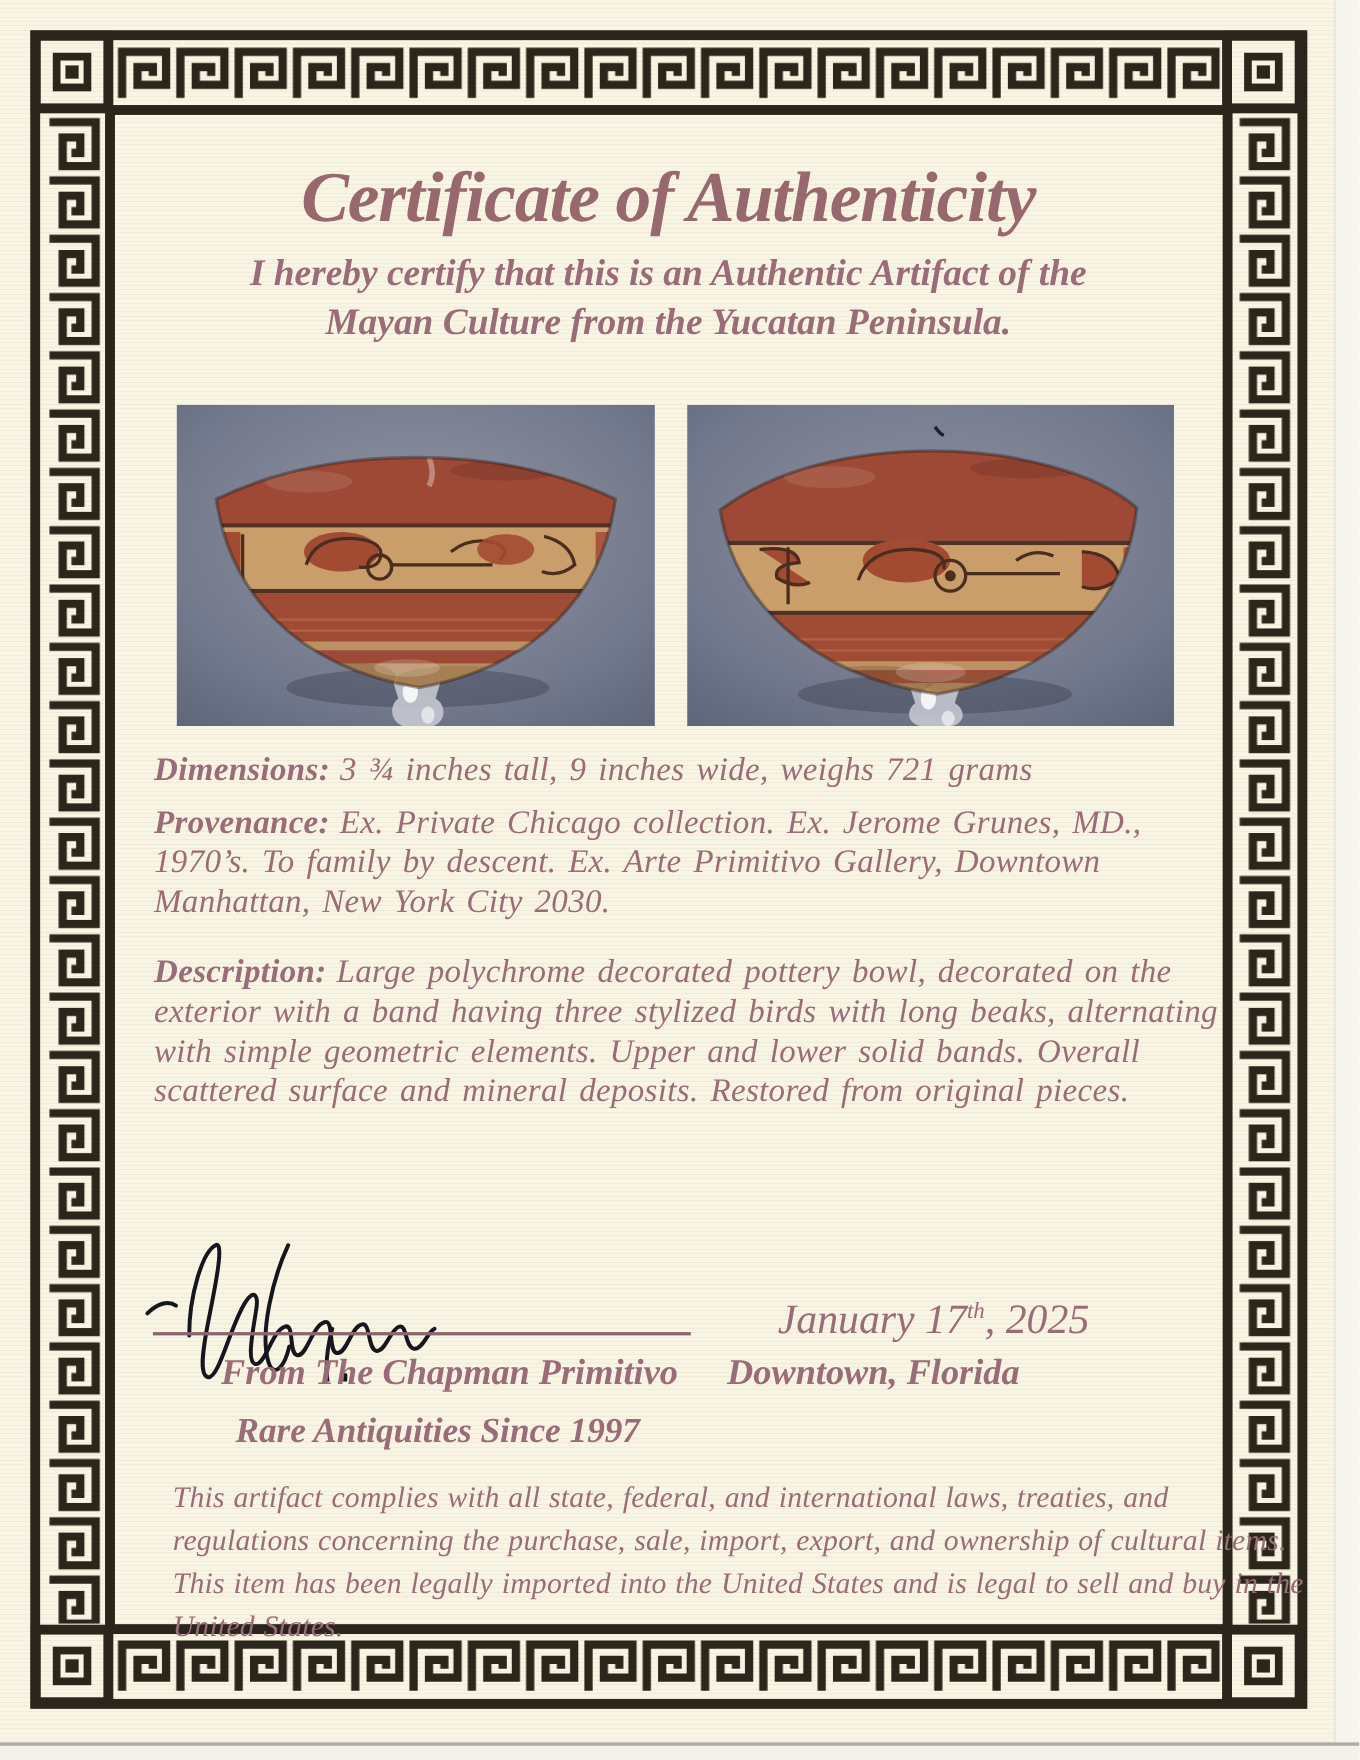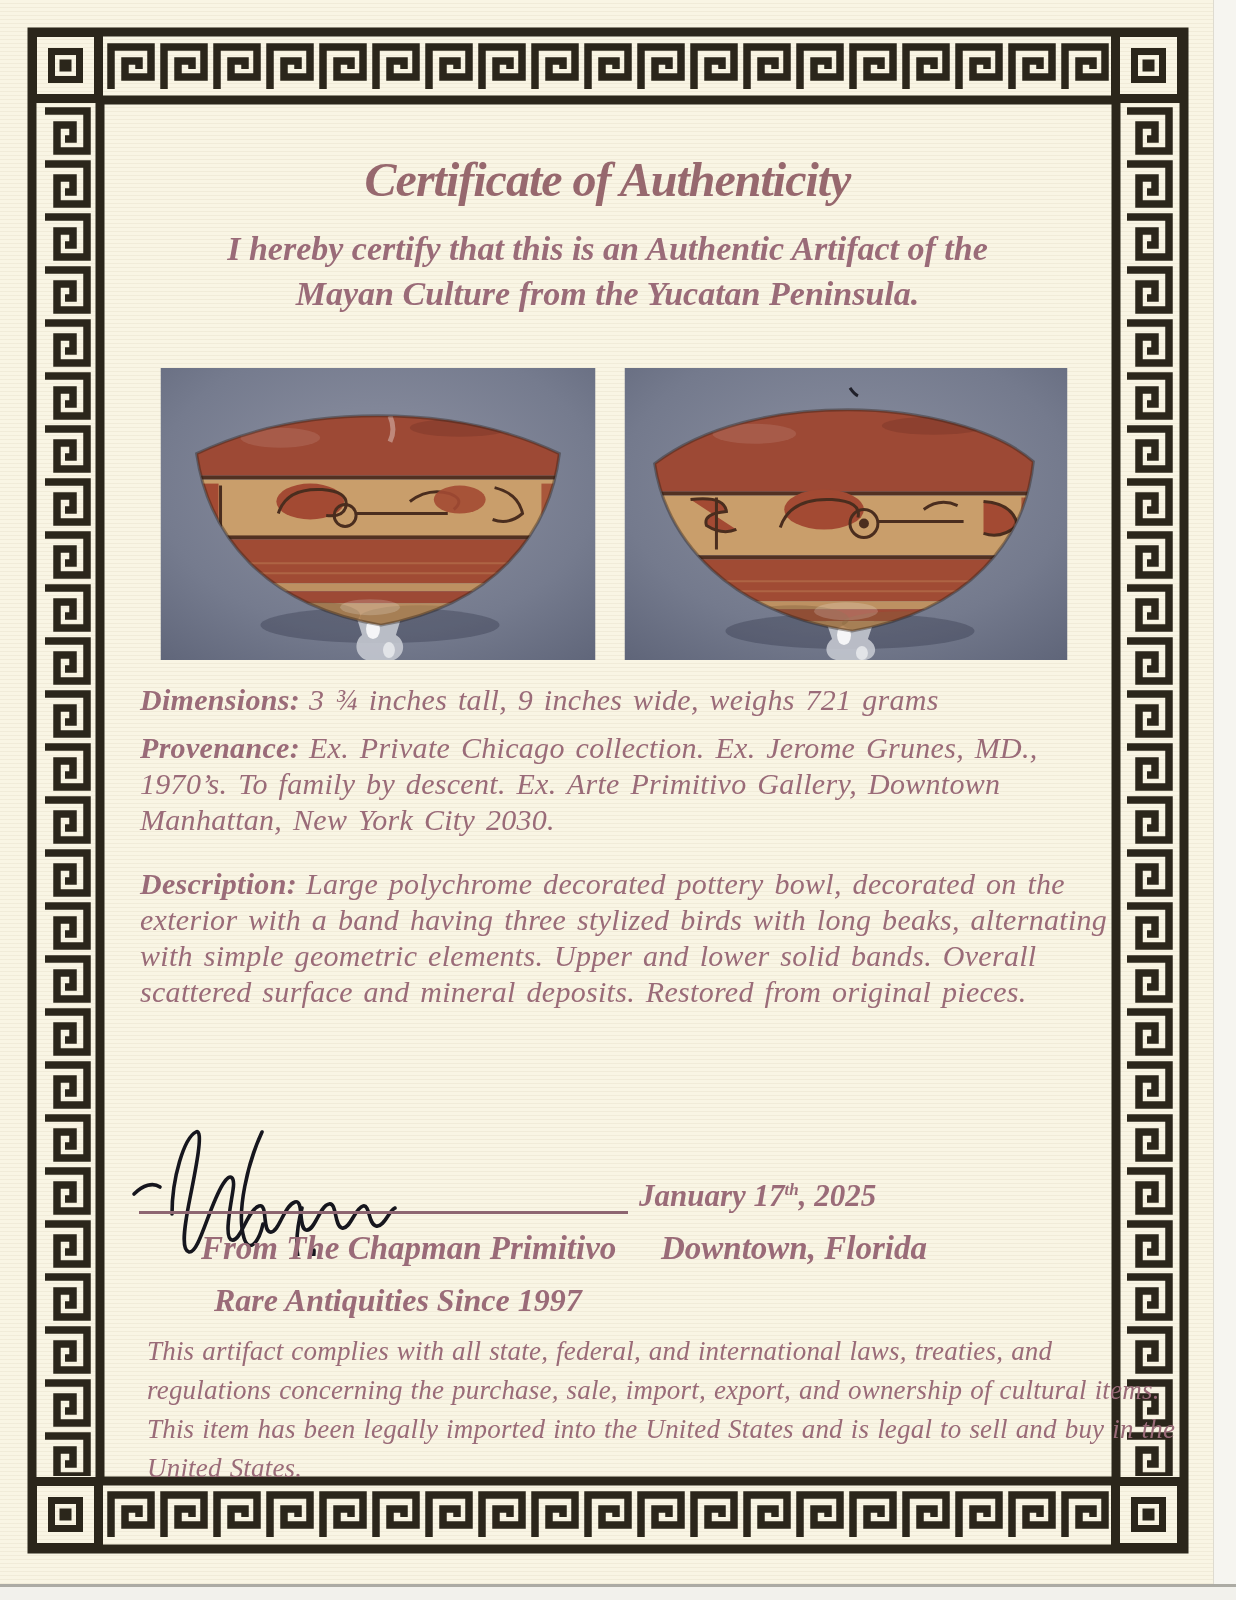--- a/index.html
+++ b/index.html
@@ -9,46 +9,46 @@
     background-image:repeating-linear-gradient(0deg,
       rgba(186,172,140,.13) 0px, rgba(186,172,140,.13) 1px,
       transparent 1px, transparent 4px);
     font-family:"Liberation Serif","DejaVu Serif",serif;
     font-style:italic;
     color:#9a6b78;
   }
   .border-svg{position:absolute;left:0;top:0;}
   .title{
     position:absolute;left:0;top:130px;width:1215px;margin:0;
-    text-align:center;font-size:48px;line-height:100px;font-weight:bold;
+    text-align:center;font-size:65px;line-height:100px;font-weight:bold;
     letter-spacing:-1px;color:#97686e;
   }
   .statement{
     position:absolute;left:0;top:226px;width:1215px;
     text-align:center;font-size:34px;line-height:45px;font-weight:bold;
     color:#9a6b78;
   }
   .photo{position:absolute;top:368px;height:292px;}
   .photo-left{left:160px;width:436px;}
   .photo-right{left:624px;width:444px;}
   .photo svg{display:block;width:100%;height:100%;}
   .sect{
     position:absolute;left:140px;width:992px;margin:0;
     font-size:30px;line-height:36px;letter-spacing:.3px;word-spacing:3px;
   }
   .sect .lbl{font-weight:bold;margin-right:9px;}
   .sig-svg{position:absolute;left:126px;top:1108px;width:430px;height:148px;}
   .sig-line{position:absolute;left:139px;top:1211px;width:489px;height:3px;background:#8d6570;}
-  .date-line{position:absolute;left:639px;top:1178px;font-size:31px;font-weight:bold;white-space:nowrap;}
+  .date-line{position:absolute;left:707px;top:1178px;font-size:38px;font-weight:normal;white-space:nowrap;}
   .date-line .sup{font-size:0.55em;vertical-align:super;}
   .from-line{position:absolute;left:201px;top:1230px;font-size:33px;font-weight:bold;white-space:nowrap;}
   .loc-line{position:absolute;left:661px;top:1230px;font-size:33px;font-weight:bold;white-space:nowrap;}
   .tagline{position:absolute;left:214px;top:1282px;font-size:32px;font-weight:bold;white-space:nowrap;}
   .legal{
-    position:absolute;left:141px;top:1326px;width:1030px;margin:6px;
+    position:absolute;left:141px;top:1326px;width:1030px;margin:16px;
     font-size:27px;line-height:39px;letter-spacing:.2px;word-spacing:1px;
   }
   .scan-edge-right{
     position:absolute;right:0;top:0;width:22px;height:100%;
     background:#f6f5f0;border-left:1px solid #dedbd0;
   }
   .scan-edge-bottom{
     position:absolute;left:0;top:1584px;width:100%;height:16px;
     background:#f2f1ec;border-top:3px solid #acaba4;
   }

